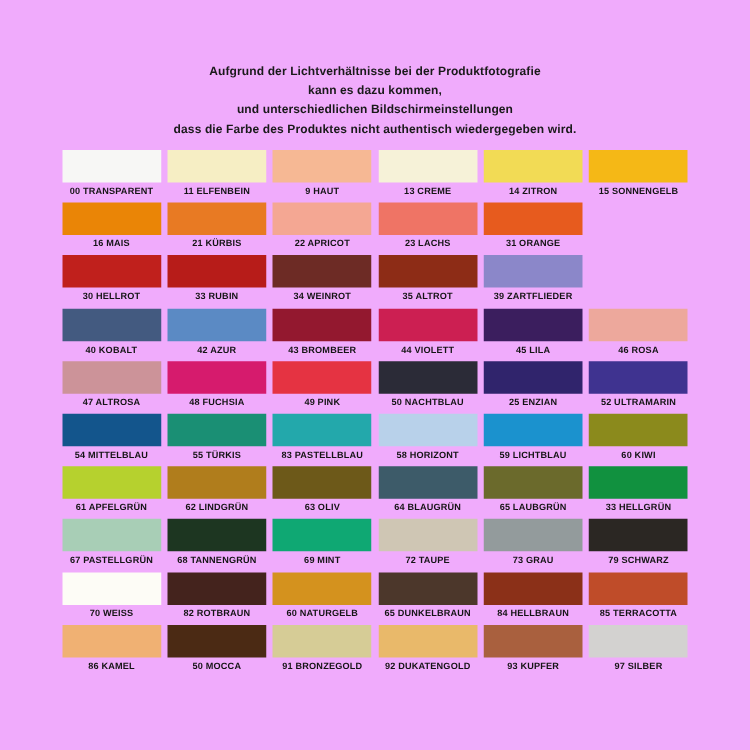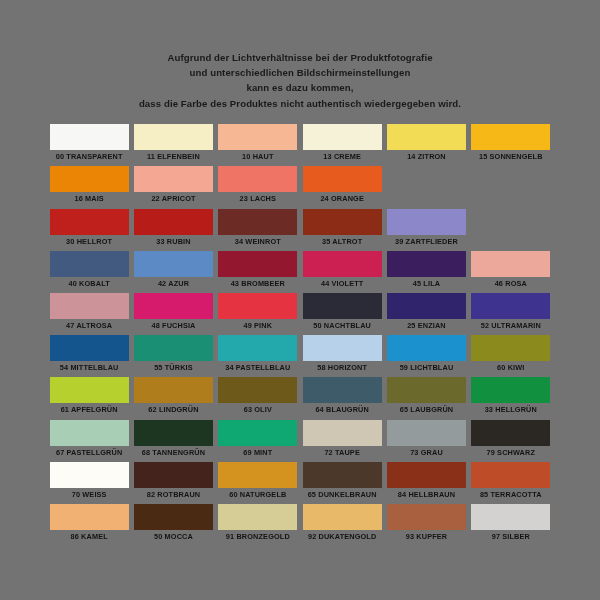--- a/index.html
+++ b/index.html
@@ -10,21 +10,21 @@
   body {
     width: 600px;
     height: 600px;
     font-family: "Liberation Sans", sans-serif;
     overflow: hidden;
   }
   #page {
     position: relative;
     width: 600px;
     height: 600px;
-    background: #737373;
+    background: #f0abfc;
     box-sizing: border-box;
   }
   #disclaimer {
     position: absolute;
     top: 50px;
     left: 0;
     width: 600px;
     text-align: center;
     color: #1a1a1a;
     font-weight: bold;
@@ -45,21 +45,21 @@
   .swatch-row {
     display: flex;
     width: 506px;
     height: 42.2px;
   }
   .swatch-cell {
     width: 84.33px;
     display: flex;
     flex-direction: column;
     align-items: center;
-    justify-content: flex-end;
+    justify-content: flex-start;
   }
   .swatch-chip {
     width: 79px;
     height: 26px;
     box-sizing: border-box;
   }
   .swatch-label {
     margin-top: 1px;
     font-size: 7.3px;
     font-weight: bold;
@@ -70,68 +70,72 @@
     line-height: 11px;
   }
 </style>
 </head>
 <body>
 
 <div id="page">
 
   <div id="disclaimer">
     <span class="line">Aufgrund der Lichtverhältnisse bei der Produktfotografie</span>
+    <span class="line">kann es dazu kommen,</span>
     <span class="line">und unterschiedlichen Bildschirmeinstellungen</span>
-    <span class="line">kann es dazu kommen,</span>
     <span class="line">dass die Farbe des Produktes nicht authentisch wiedergegeben wird.</span>
   </div>
 
   <div id="grid">
       <div class="swatch-row">
         <div class="swatch-cell">
           <div class="swatch-chip" style="background: rgb(247, 247, 245);"></div>
           <div class="swatch-label">00 TRANSPARENT</div>
         </div>
         <div class="swatch-cell">
           <div class="swatch-chip" style="background: rgb(246, 238, 196);"></div>
           <div class="swatch-label">11 ELFENBEIN</div>
         </div>
         <div class="swatch-cell">
           <div class="swatch-chip" style="background: rgb(246, 184, 148);"></div>
-          <div class="swatch-label">10 HAUT</div>
+          <div class="swatch-label">9 HAUT</div>
         </div>
         <div class="swatch-cell">
           <div class="swatch-chip" style="background: rgb(246, 242, 216);"></div>
           <div class="swatch-label">13 CREME</div>
         </div>
         <div class="swatch-cell">
           <div class="swatch-chip" style="background: rgb(242, 219, 85);"></div>
           <div class="swatch-label">14 ZITRON</div>
         </div>
         <div class="swatch-cell">
           <div class="swatch-chip" style="background: rgb(245, 184, 22);"></div>
           <div class="swatch-label">15 SONNENGELB</div>
         </div>
       </div>
       <div class="swatch-row">
         <div class="swatch-cell">
           <div class="swatch-chip" style="background: rgb(234, 133, 6);"></div>
           <div class="swatch-label">16 MAIS</div>
         </div>
         <div class="swatch-cell">
+          <div class="swatch-chip" style="background: rgb(232, 122, 35);"></div>
+          <div class="swatch-label">21 KÜRBIS</div>
+        </div>
+        <div class="swatch-cell">
           <div class="swatch-chip" style="background: rgb(244, 167, 147);"></div>
           <div class="swatch-label">22 APRICOT</div>
         </div>
         <div class="swatch-cell">
           <div class="swatch-chip" style="background: rgb(239, 116, 101);"></div>
           <div class="swatch-label">23 LACHS</div>
         </div>
         <div class="swatch-cell">
           <div class="swatch-chip" style="background: rgb(231, 91, 30);"></div>
-          <div class="swatch-label">24 ORANGE</div>
+          <div class="swatch-label">31 ORANGE</div>
         </div>
       </div>
       <div class="swatch-row">
         <div class="swatch-cell">
           <div class="swatch-chip" style="background: rgb(192, 32, 28);"></div>
           <div class="swatch-label">30 HELLROT</div>
         </div>
         <div class="swatch-cell">
           <div class="swatch-chip" style="background: rgb(183, 28, 25);"></div>
           <div class="swatch-label">33 RUBIN</div>
@@ -205,21 +209,21 @@
         <div class="swatch-cell">
           <div class="swatch-chip" style="background: rgb(19, 85, 140);"></div>
           <div class="swatch-label">54 MITTELBLAU</div>
         </div>
         <div class="swatch-cell">
           <div class="swatch-chip" style="background: rgb(26, 143, 116);"></div>
           <div class="swatch-label">55 TÜRKIS</div>
         </div>
         <div class="swatch-cell">
           <div class="swatch-chip" style="background: rgb(35, 168, 171);"></div>
-          <div class="swatch-label">34 PASTELLBLAU</div>
+          <div class="swatch-label">83 PASTELLBLAU</div>
         </div>
         <div class="swatch-cell">
           <div class="swatch-chip" style="background: rgb(184, 209, 234);"></div>
           <div class="swatch-label">58 HORIZONT</div>
         </div>
         <div class="swatch-cell">
           <div class="swatch-chip" style="background: rgb(27, 146, 206);"></div>
           <div class="swatch-label">59 LICHTBLAU</div>
         </div>
         <div class="swatch-cell">

